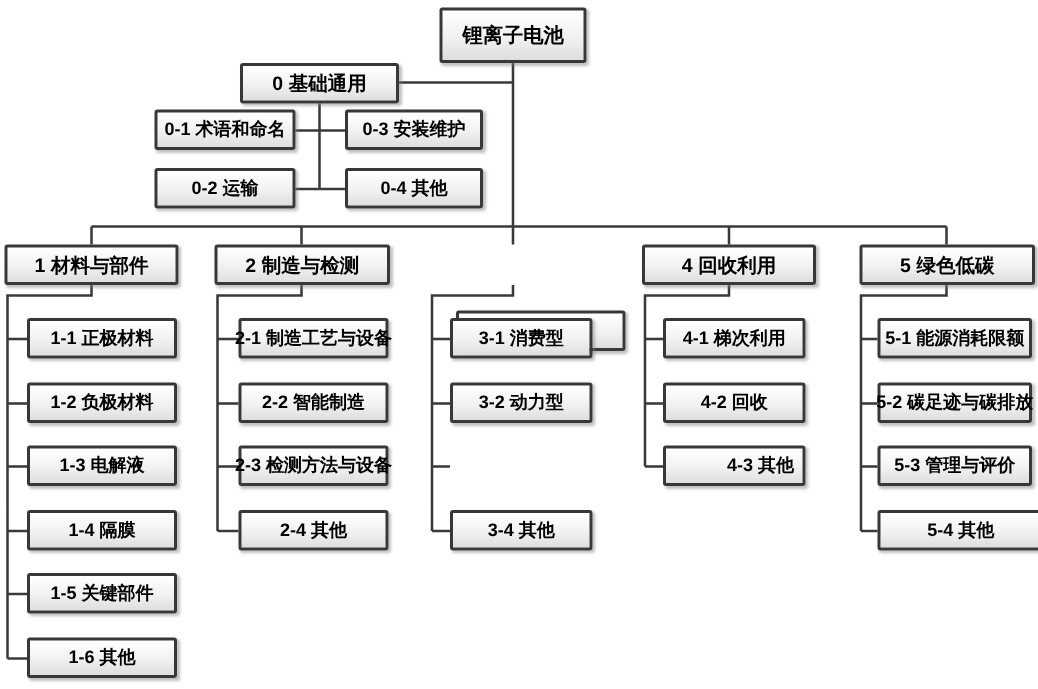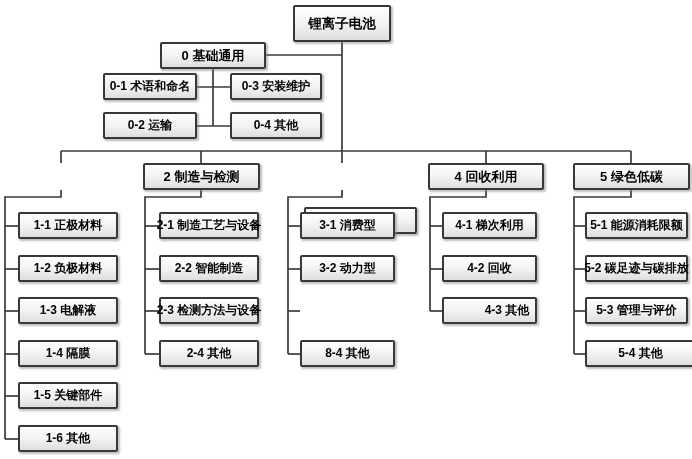--- a/index.html
+++ b/index.html
@@ -98,40 +98,41 @@
   </svg>
 
   <div class="node root" style="left:293px; top:5px; width:98px; height:37px;">锂离子电池</div>
 
   <div class="node header" style="left:160px; top:42px; width:106px; height:27px;">0 基础通用</div>
   <div class="node" style="left:103px; top:73px; width:94px; height:27px;">0-1 术语和命名</div>
   <div class="node" style="left:230px; top:73px; width:92px; height:27px;">0-3 安装维护</div>
   <div class="node" style="left:103px; top:112px; width:94px; height:27px;">0-2 运输</div>
   <div class="node" style="left:230px; top:112px; width:92px; height:27px;">0-4 其他</div>
 
+  <div class="node header" style="left:3px; top:163px; width:116px; height:27px;">1 材料与部件</div>
   <div class="node header" style="left:143px; top:163px; width:117px; height:27px;">2 制造与检测</div>
   <div class="node header" style="left:304px; top:163px; width:113px; height:27px;margin-top:44px;">3 电池产品</div>
   <div class="node header" style="left:428px; top:163px; width:116px; height:27px;">4 回收利用</div>
   <div class="node header" style="left:573px; top:163px; width:117px; height:27px;">5 绿色低碳</div>
 
   <div class="node" style="left:18px; top:212px; width:100px; height:27px;">1-1 正极材料</div>
   <div class="node" style="left:18px; top:255px; width:100px; height:27px;">1-2 负极材料</div>
   <div class="node" style="left:18px; top:297px; width:100px; height:27px;">1-3 电解液</div>
   <div class="node" style="left:18px; top:340px; width:100px; height:27px;">1-4 隔膜</div>
   <div class="node" style="left:18px; top:382px; width:100px; height:27px;">1-5 关键部件</div>
   <div class="node" style="left:18px; top:425px; width:100px; height:27px;">1-6 其他</div>
 
   <div class="node" style="left:159px; top:212px; width:100px; height:27px;">2-1 制造工艺与设备</div>
   <div class="node" style="left:159px; top:255px; width:100px; height:27px;">2-2 智能制造</div>
   <div class="node" style="left:159px; top:297px; width:100px; height:27px;">2-3 检测方法与设备</div>
   <div class="node" style="left:159px; top:340px; width:100px; height:27px;">2-4 其他</div>
 
   <div class="node" style="left:300px; top:212px; width:95px; height:27px;">3-1 消费型</div>
   <div class="node" style="left:300px; top:255px; width:95px; height:27px;">3-2 动力型</div>
-  <div class="node" style="left:300px; top:340px; width:95px; height:27px;">8-4 其他</div>
+  <div class="node" style="left:300px; top:340px; width:95px; height:27px;">3-4 其他</div>
 
   <div class="node" style="left:442px; top:212px; width:95px; height:27px;">4-1 梯次利用</div>
   <div class="node" style="left:442px; top:255px; width:95px; height:27px;">4-2 回收</div>
   <div class="node" style="left:442px; top:297px; width:95px; height:27px;padding-left:35px;">4-3 其他</div>
 
   <div class="node" style="left:585px; top:212px; width:103px; height:27px;">5-1 能源消耗限额</div>
   <div class="node" style="left:585px; top:255px; width:103px; height:27px;">5-2 碳足迹与碳排放</div>
   <div class="node" style="left:585px; top:297px; width:103px; height:27px;">5-3 管理与评价</div>
   <div class="node" style="left:585px; top:340px; width:111px; height:27px;">5-4 其他</div>
 

